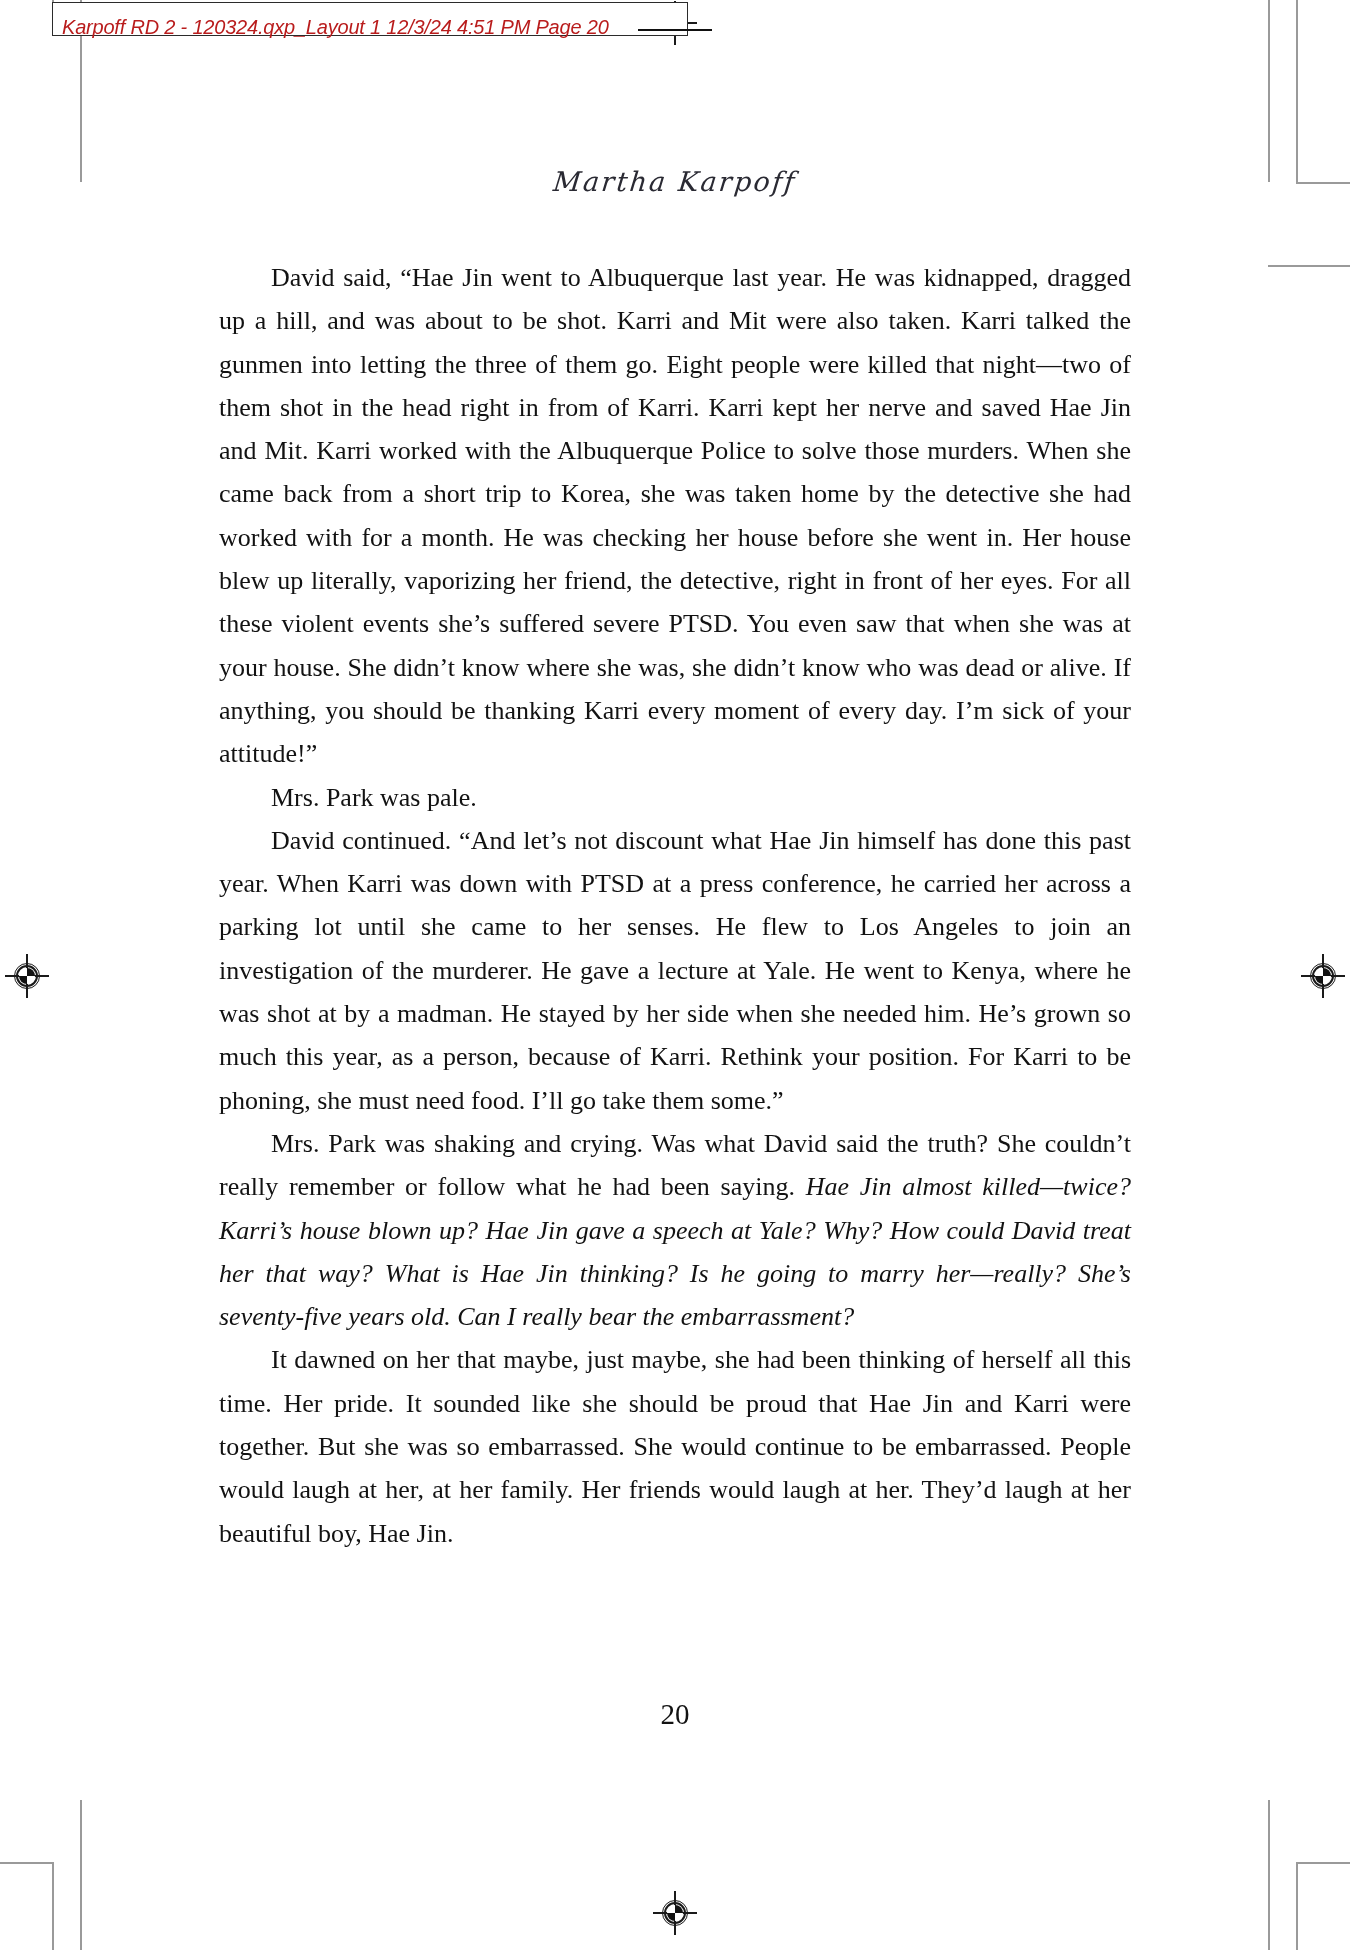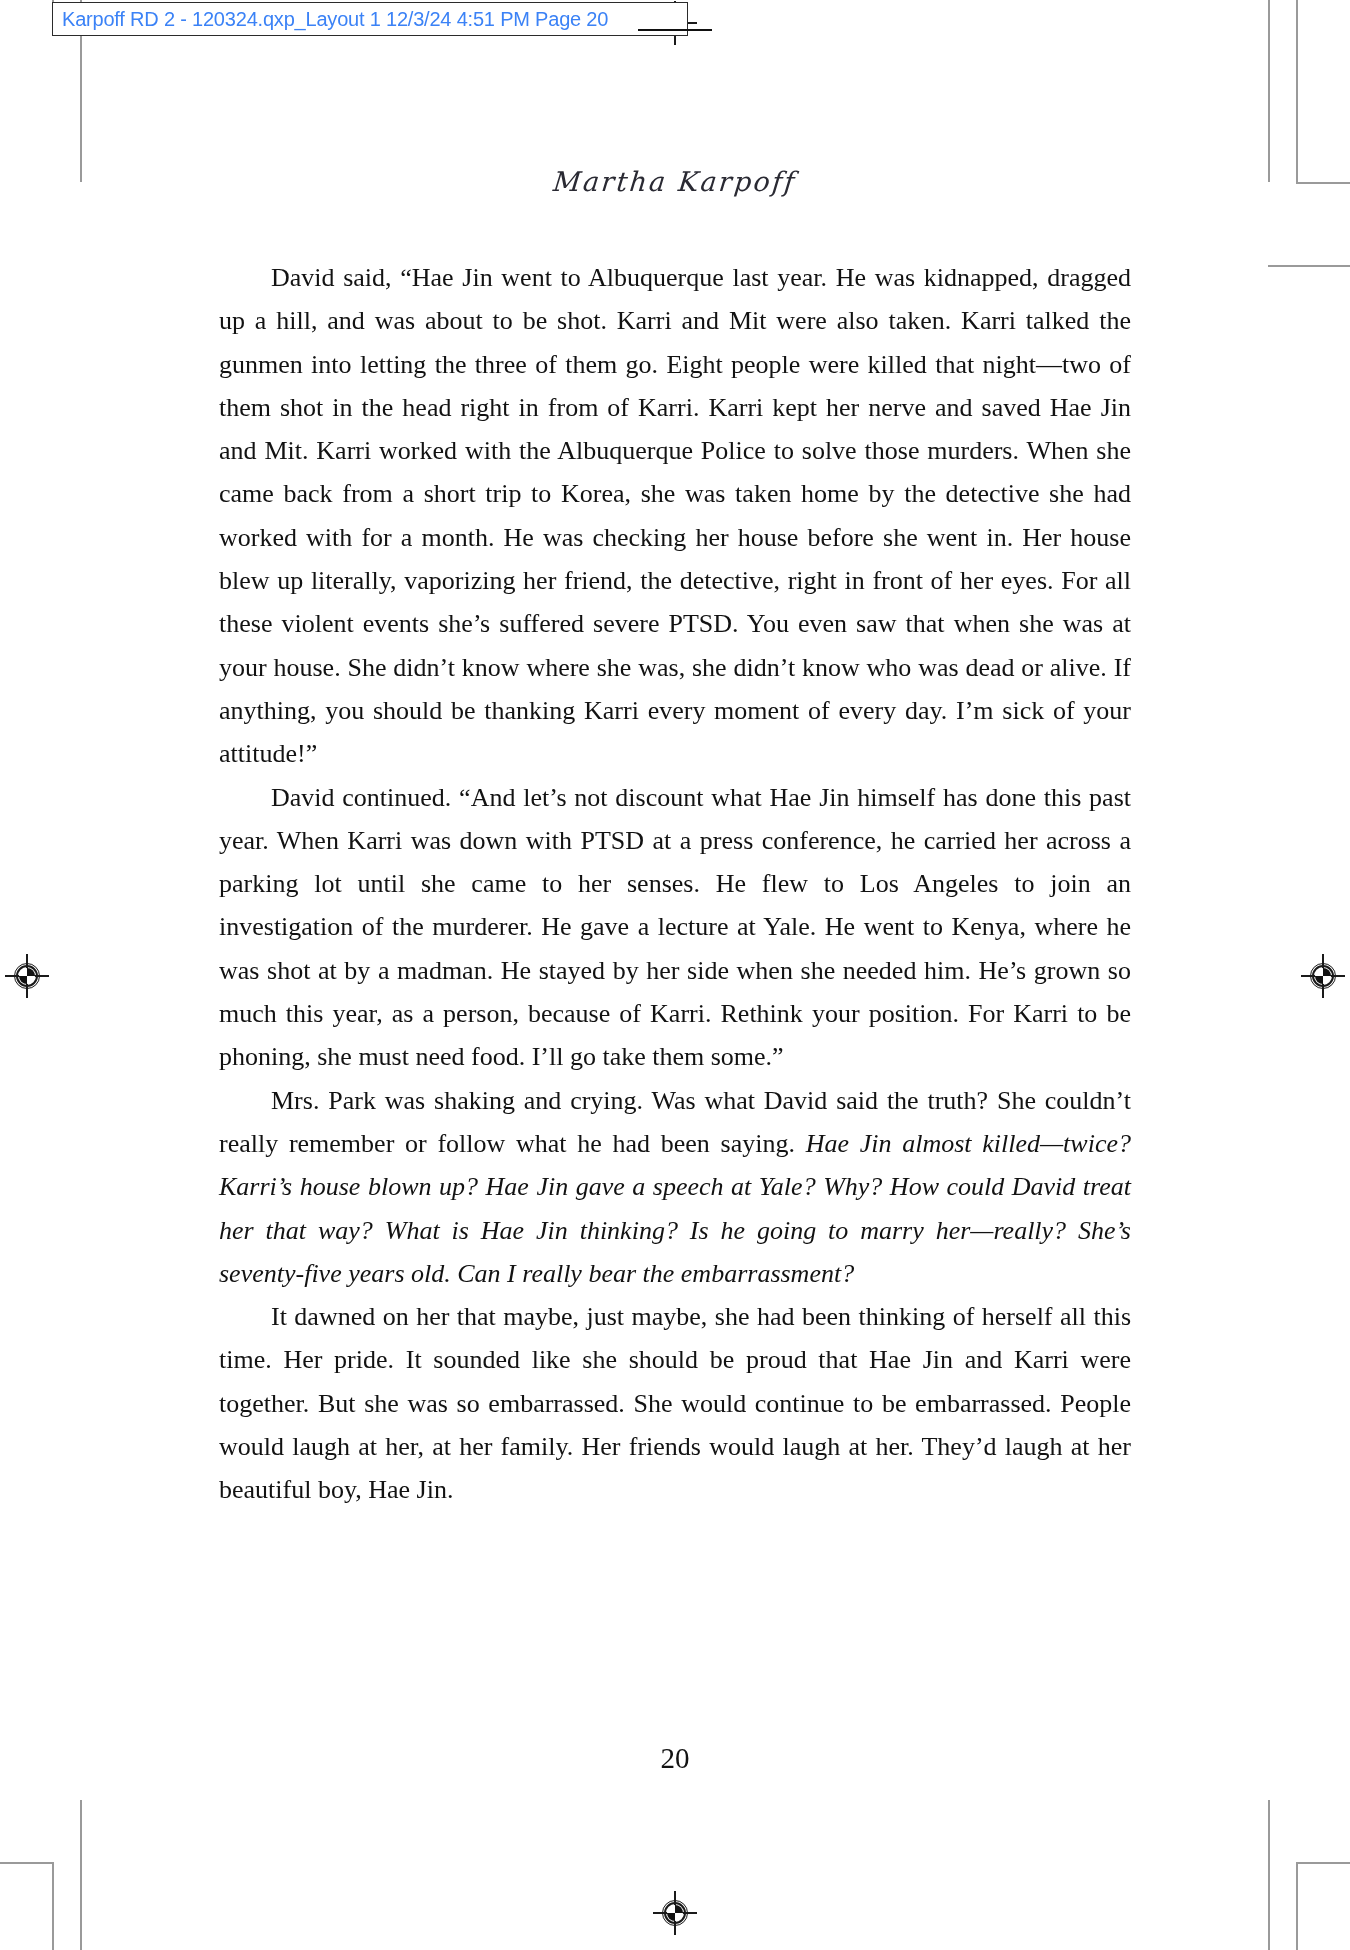--- a/index.html
+++ b/index.html
@@ -57,26 +57,27 @@
     top: 2px;
     width: 636px;
     height: 34px;
     border: 1px solid #2b2b2b;
     background: #ffffff;
     box-sizing: border-box;
   }
   .slug-text {
     position: absolute;
     left: 62px;
-    top: 8px;
+    top: 16px;
     font-family: "Liberation Sans", sans-serif;
     font-size: 20px;
     letter-spacing: -0.2px;
-    color: #3b82f6;
+    color: #b91c1c;
     white-space: nowrap;
+    font-style: italic;
   }
   .slug-underline {
     position: absolute;
     left: 638px;
     top: 29px;
     width: 74px;
     height: 1.5px;
     background: #111111;
   }
 
@@ -115,21 +116,21 @@
     line-height: 43.3px;
     color: #121212;
     hyphens: manual;
   }
   .para.indent { text-indent: 52px; }
   .para em { font-style: italic; }
 
   .folio {
     position: absolute;
     left: 0;
-    top: 1742px;
+    top: 1698px;
     width: 1350px;
     text-align: center;
     font-size: 29px;
     color: #121212;
   }
 </style>
 </head>
 <body>
 
 <div class="crop-mark" style="left:52px;  top:0px;    width:2px;  height:32px;"></div>
@@ -184,19 +185,20 @@
 <div class="slug-box"></div>
 <div class="slug-text">Karpoff RD 2 - 120324.qxp_Layout 1   12/3/24   4:51 PM   Page 20</div>
 <div class="slug-underline"></div>
 
 <div class="page">
 
   <div class="running-head">Martha  Karpoff</div>
 
   <div class="text-block">
     <p class="para indent"><span>David said, “Hae Jin went to Albuquerque last year. He was kidnapped, dragged up a hill, and was about to be shot. Karri and Mit were also taken. Karri talked the gunmen into letting the three of them go. Eight people were killed that night—two of them shot in the head right in from of Karri. Karri kept her nerve and saved Hae Jin and Mit. Karri worked with the Albuquerque Police to solve those murders. When she came back from a short trip to Korea, she was taken home by the detective she had worked with for a month. He was checking her house before she went in. Her house blew up literally, vaporizing her friend, the detective, right in front of her eyes. For all these violent events she’s suffered severe PTSD. You even saw that when she was at your house. She didn’t know where she was, she didn’t know who was dead or alive. If anything, you should be thanking Karri every moment of every day. I’m sick of your attitude!”</span></p>
+    <p class="para indent"><span>Mrs. Park was pale.</span></p>
     <p class="para indent"><span>David continued. “And let’s not discount what Hae Jin himself has done this past year. When Karri was down with PTSD at a press conference, he carried her across a parking lot until she came to her senses. He flew to Los Angeles to join an investigation of the murderer. He gave a lecture at Yale. He went to Kenya, where he was shot at by a madman. He stayed by her side when she needed him. He’s grown so much this year, as a person, because of Karri. Rethink your position. For Karri to be phoning, she must need food. I’ll go take them some.”</span></p>
     <p class="para indent"><span>Mrs. Park was shaking and crying. Was what David said the truth? She couldn’t really remember or follow what he had been saying. </span><em>Hae Jin almost killed—twice? Karri’s house blown up? Hae Jin gave a speech at Yale? Why? How could David treat her that way? What is Hae Jin thinking? Is he going to marry her—really? She’s seventy-five years old. Can I really bear the embarrassment?</em></p>
     <p class="para indent"><span>It dawned on her that maybe, just maybe, she had been thinking of herself all this time. Her pride. It sounded like she should be proud that Hae Jin and Karri were together. But she was so embarrassed. She would continue to be embarrassed. People would laugh at her, at her family. Her friends would laugh at her. They’d laugh at her beautiful boy, Hae Jin.</span></p>
   </div>
 
   <div class="folio">20</div>
 </div>
 
 </body></html>

